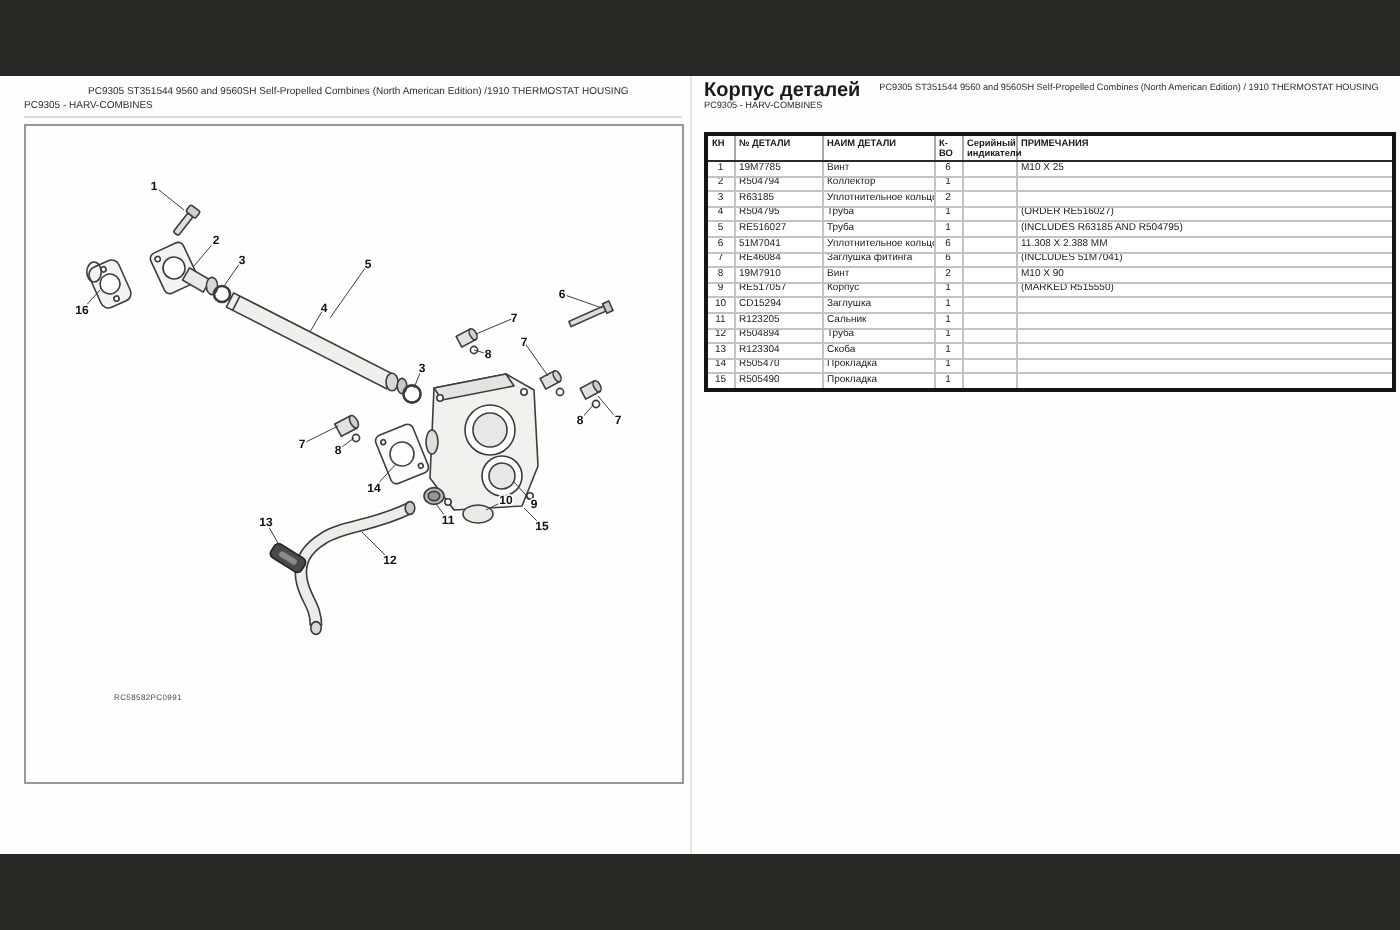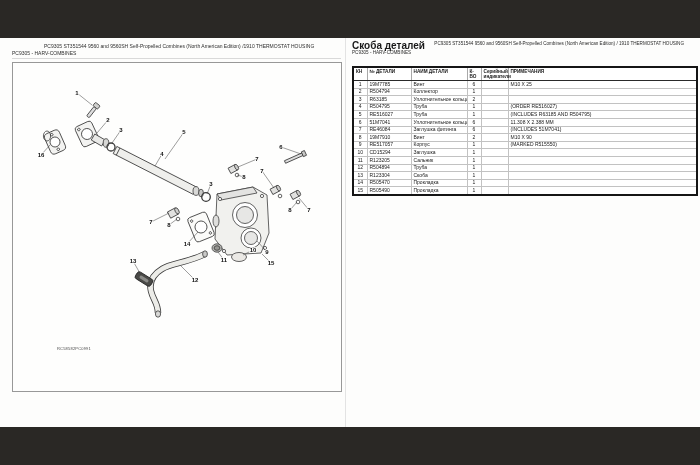--- a/index.html
+++ b/index.html
@@ -189,21 +189,21 @@
           <line x1="28" y1="92" x2="37" y2="82" stroke="#3c3c3c" stroke-width="0.5"></line>
           <text x="28" y="94" class="callout">16</text>
         </g>
     </svg>
     <div class="diagram-caption">RC58582PC0991</div>
   </div>
 
   <div class="divider"></div>
 
   <div class="list-head">
-    <span class="list-title">Скоба деталей</span>
+    <span class="list-title">Корпус деталей</span>
     <span class="list-subtitle">PC9305 ST351544 9560 and 9560SH Self-Propelled Combines (North American Edition) / 1910 THERMOSTAT HOUSING PC9305 - HARV-COMBINES</span>
   </div>
 
   <table class="parts" id="parts-table">
     <colgroup>
       <col style="width:14px">
         <col style="width:44px">
         <col style="width:56px">
       <col style="width:14px">
         <col style="width:27px">

